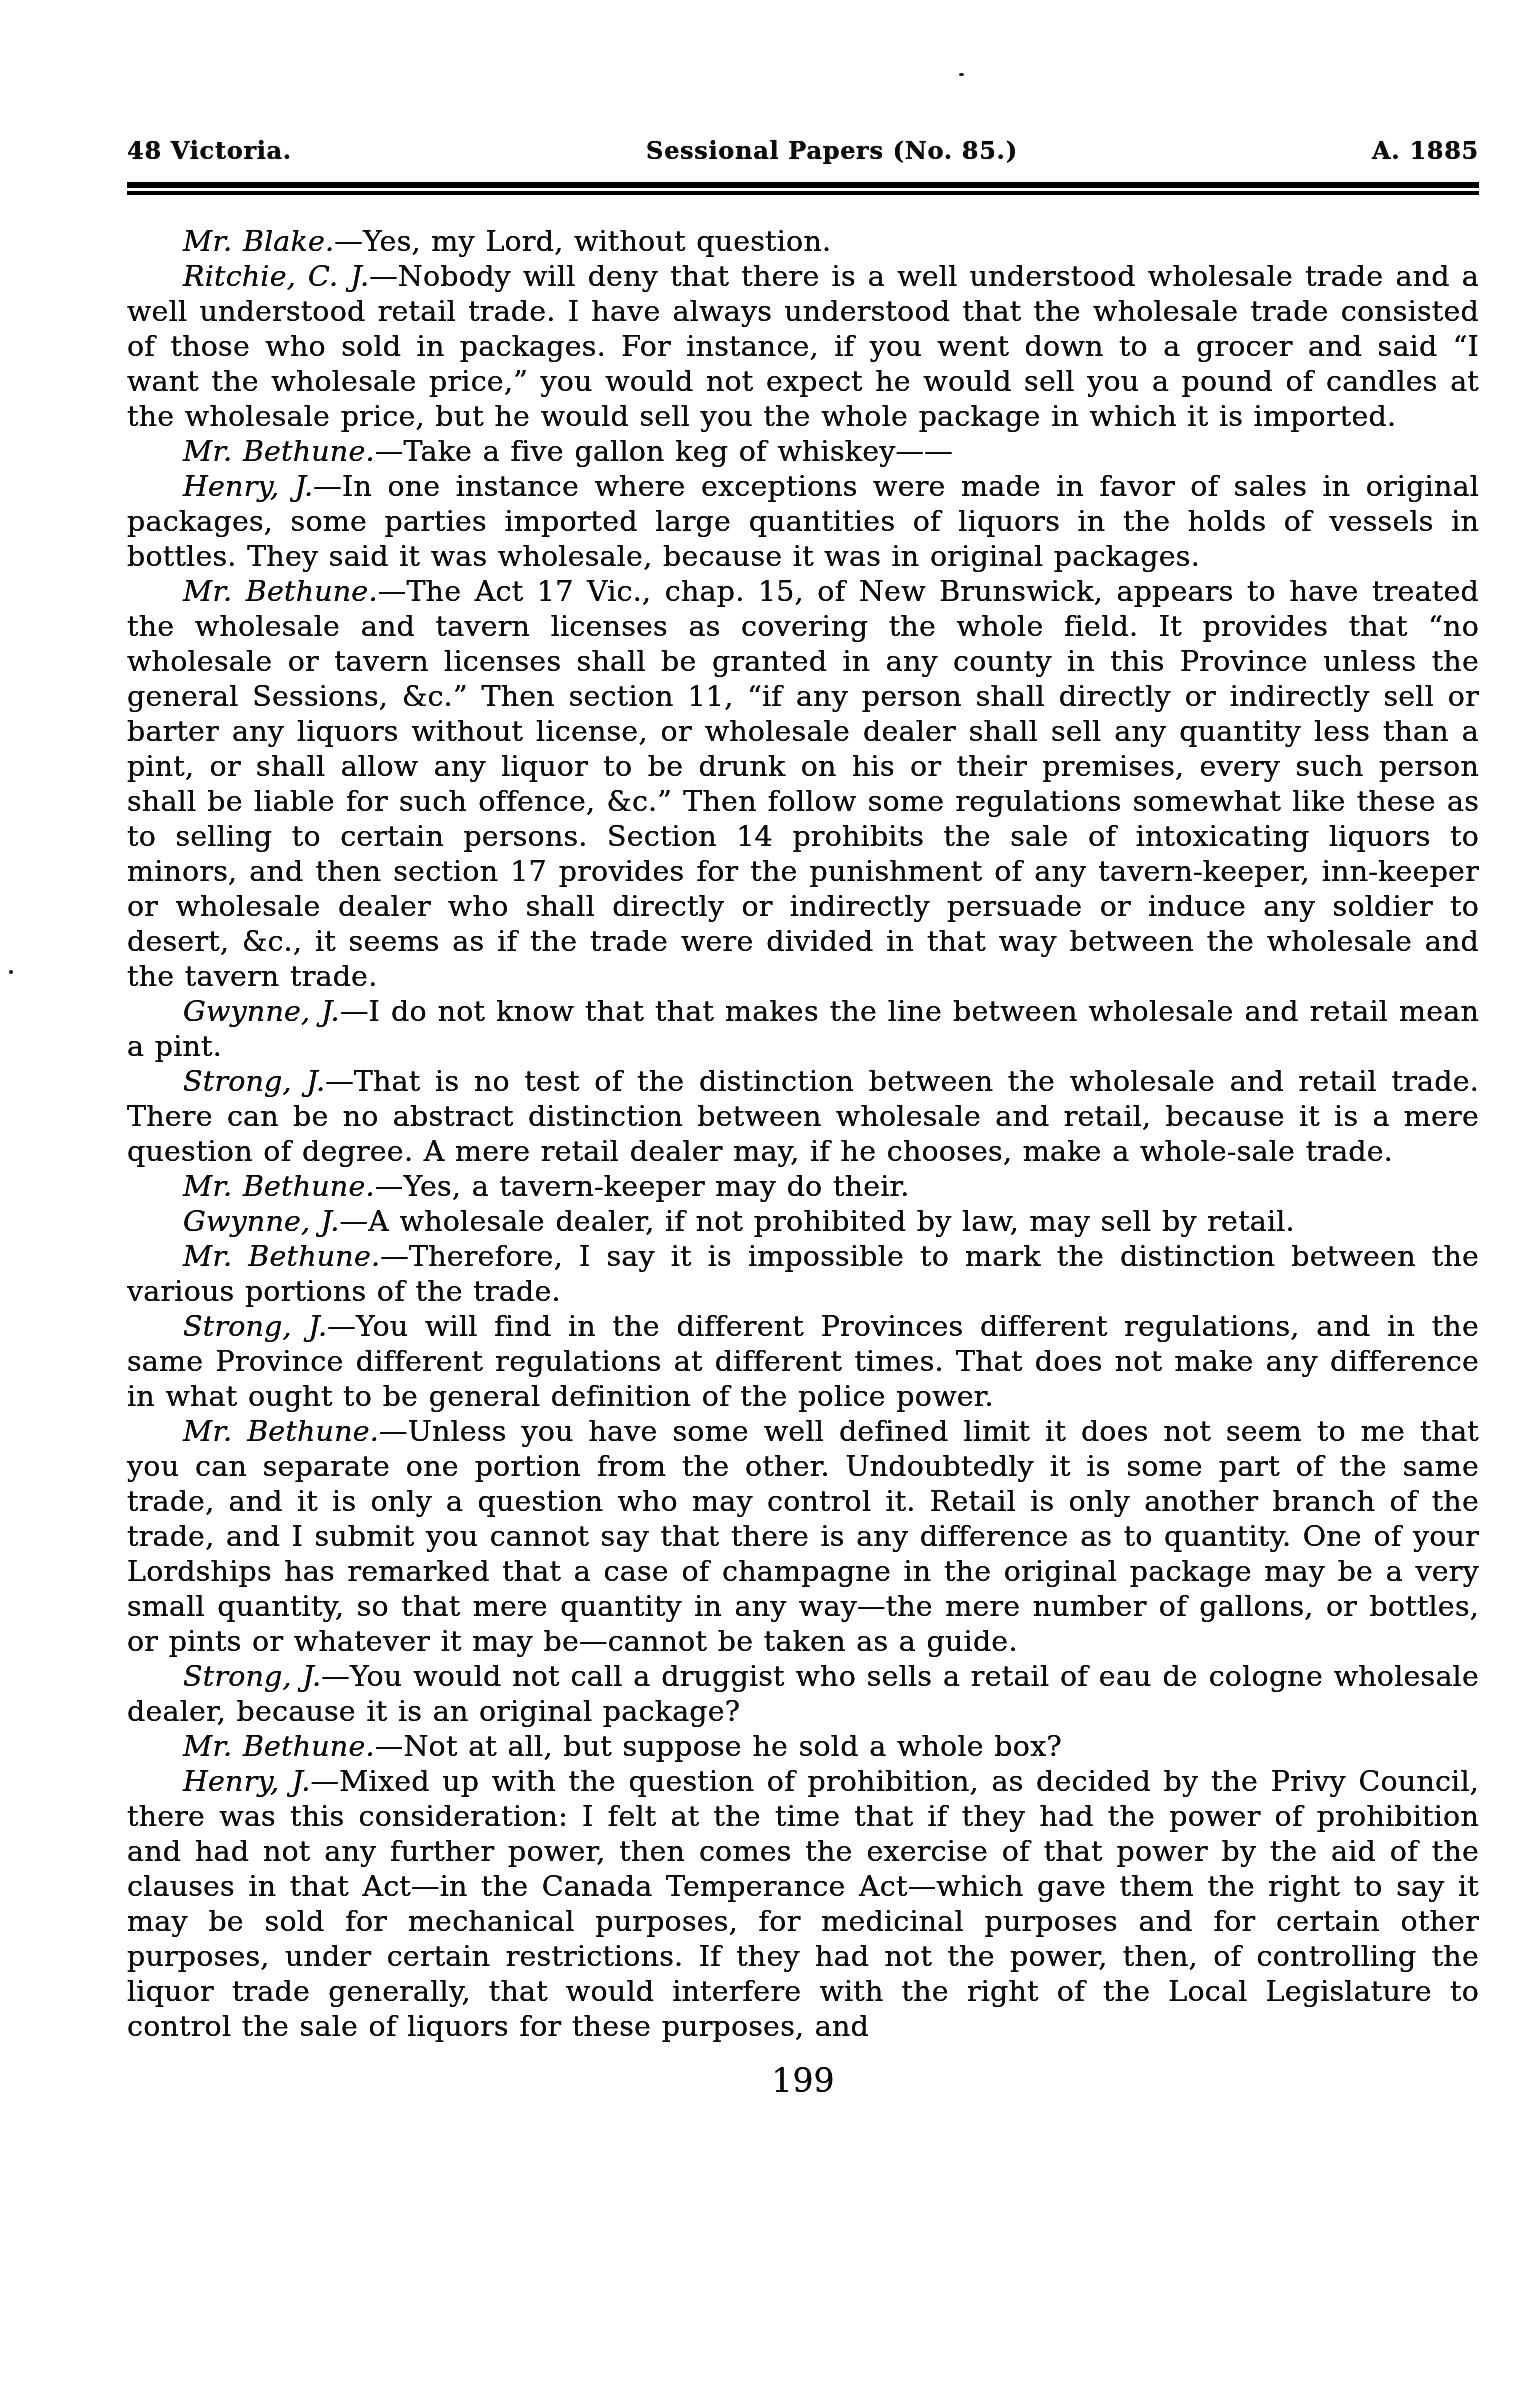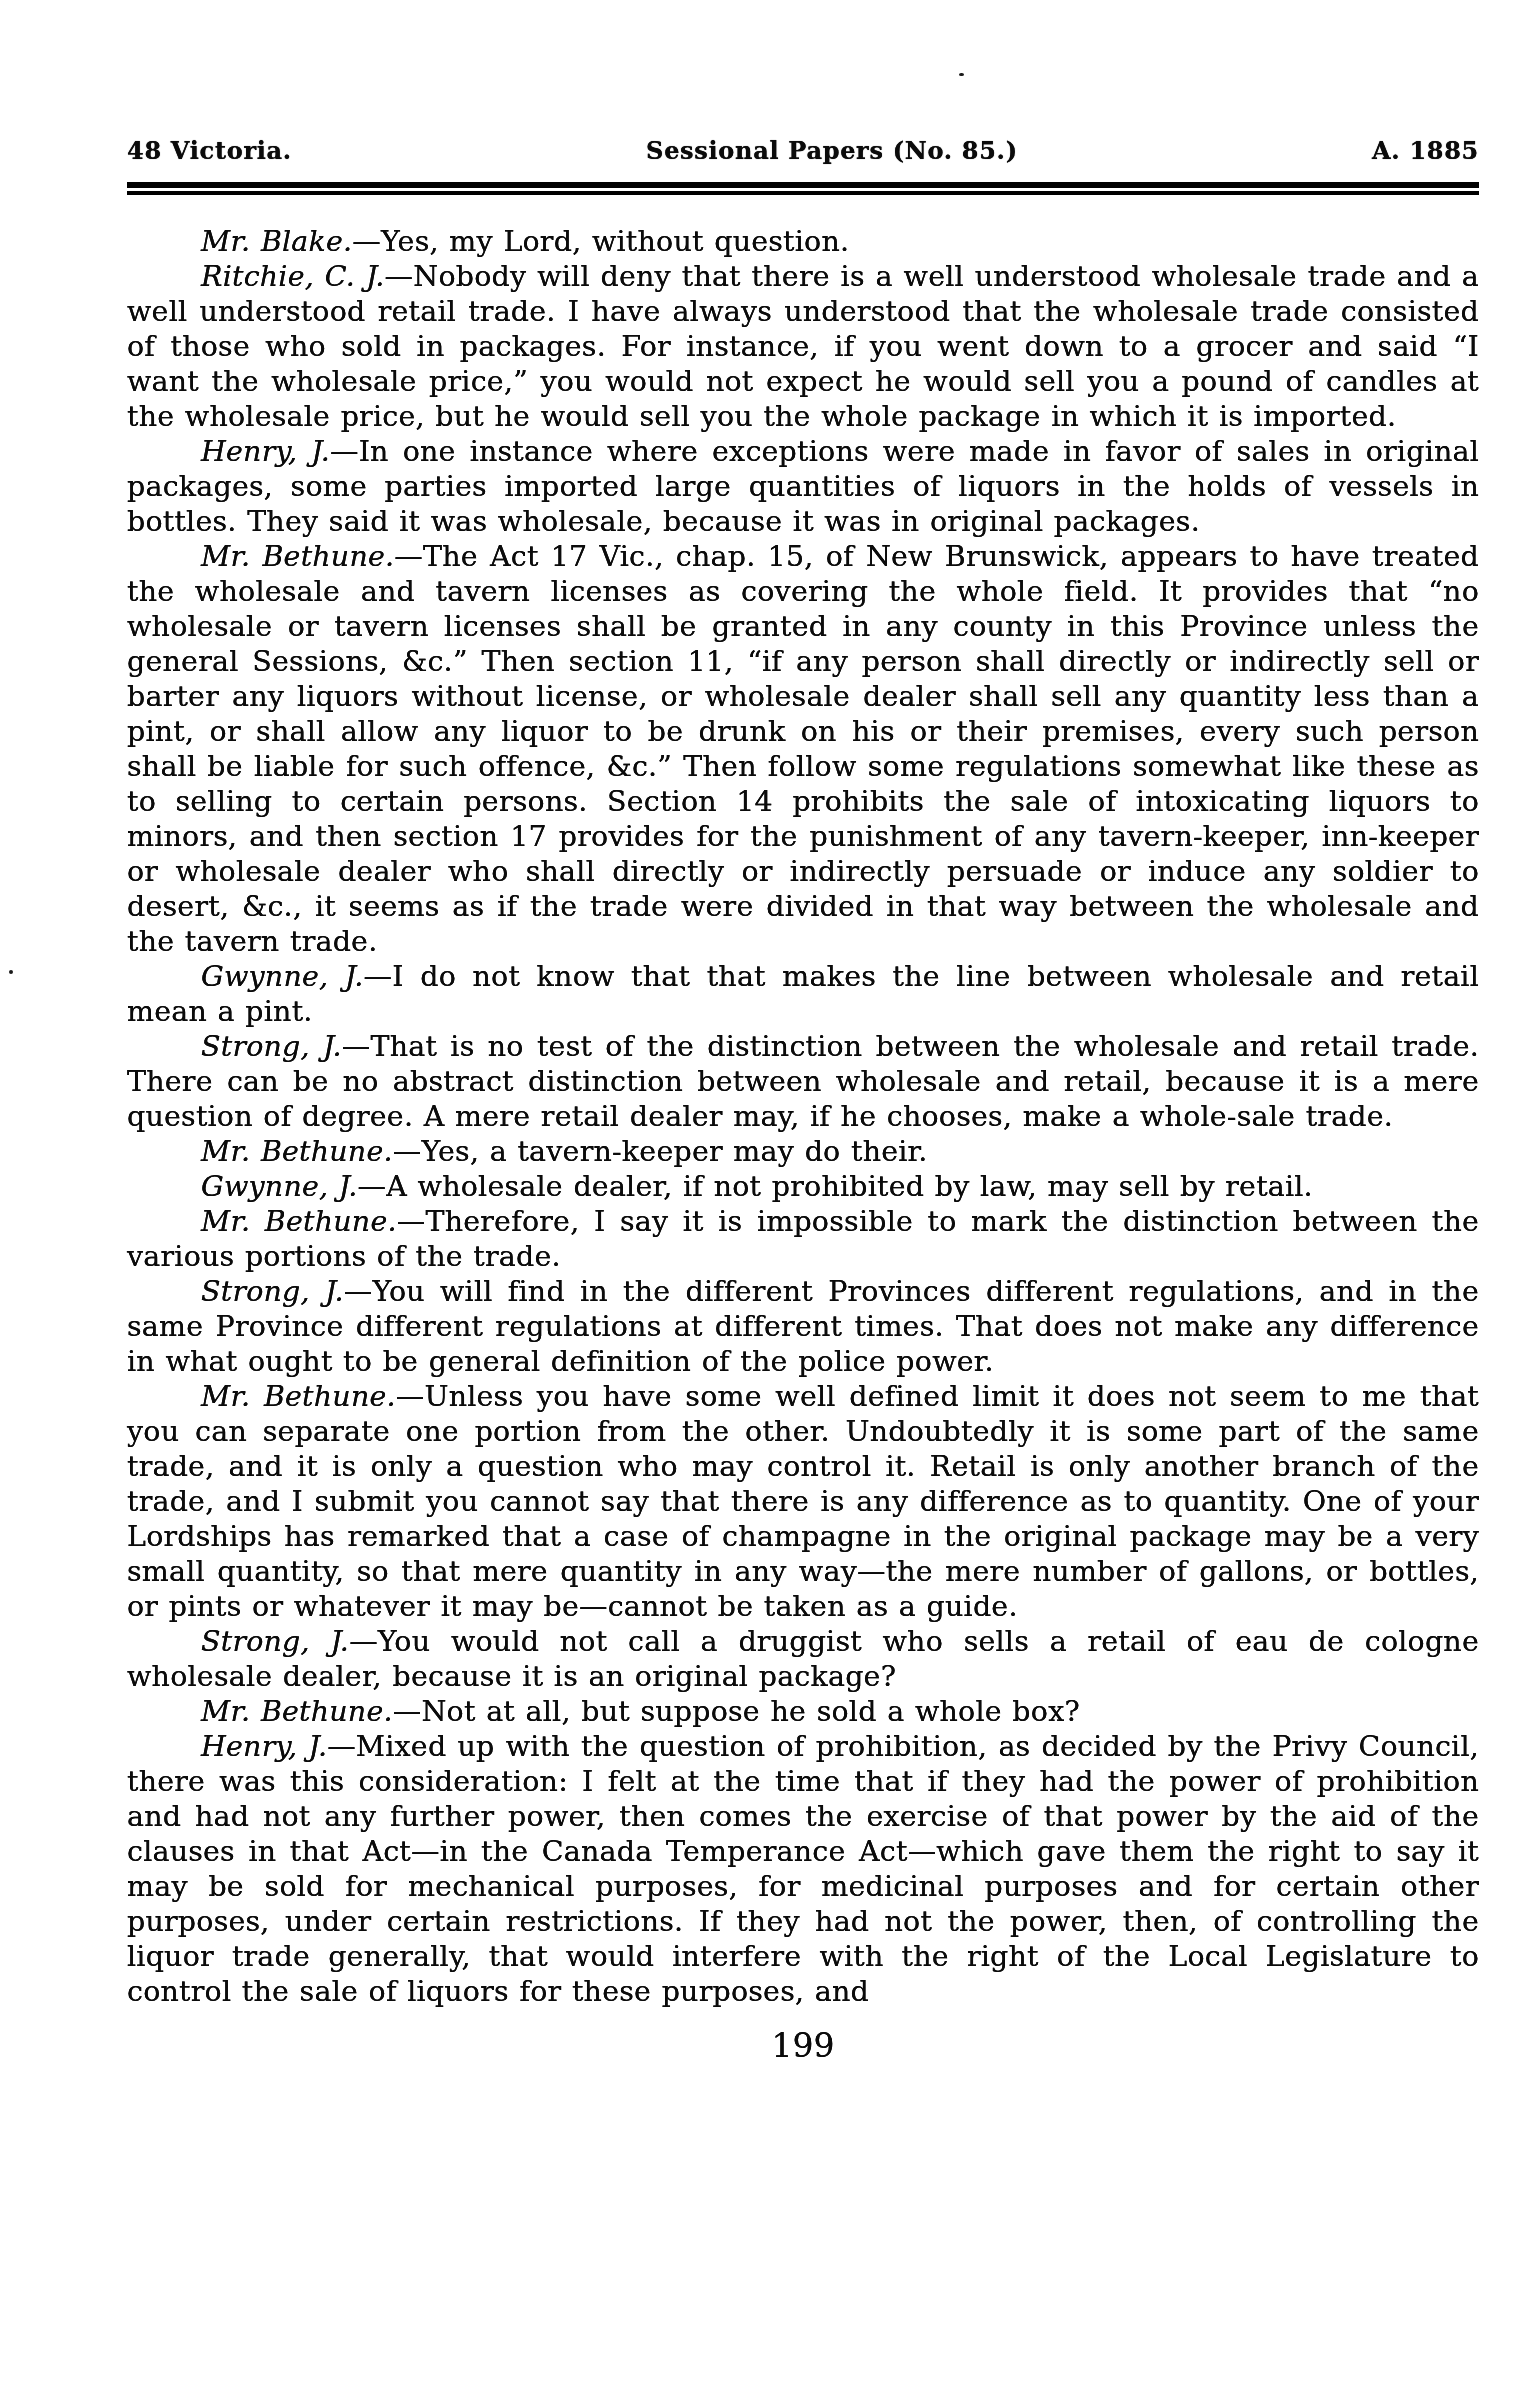--- a/index.html
+++ b/index.html
@@ -45,21 +45,21 @@
     line-height: 35px;
     text-align: justify;
     word-spacing: 1.3px;
     letter-spacing: 0.2px;
     text-shadow: 0 0 0.4px #000;
   }
   .para {
     margin: 0;
     text-indent: 56px;
   }
-  .speaker { font-style: italic; margin-left: 18px; }
+  .speaker { font-style: italic; }
   .page-number {
     margin-top: 17px;
     text-align: center;
     font-size: 33px;
     text-shadow: 0 0 0.4px #000;
   }
   .speck {
     position: absolute;
     background: #1a1a1a;
     border-radius: 50%;
@@ -80,20 +80,21 @@
     <span class="right">A. 1885</span>
   </header>
 
   <div class="double-rule"></div>
 
   <main class="transcript" id="transcript">
   <p class="para"><i class="speaker">Mr. Blake.</i><span class="speech">—Yes, my Lord, without question.</span></p>
 
   <p class="para"><i class="speaker">Ritchie, C. J.</i><span class="speech">—Nobody will deny that there is a well understood wholesale trade and a well understood retail trade.  I have always understood that the wholesale trade consisted of those who sold in packages.  For instance, if you went down to a grocer and said “I want the wholesale price,” you would not expect he would sell you a pound of candles at the wholesale price, but he would sell you the whole package in which it is imported.</span></p>
 
+  <p class="para"><i class="speaker">Mr. Bethune.</i><span class="speech">—Take a five gallon keg of whiskey——</span></p>
 
 
   <p class="para"><i class="speaker">Henry, J.</i><span class="speech">—In one instance where exceptions were made in favor of sales in original packages, some parties imported large quantities of liquors in the holds of vessels in bottles.  They said it was wholesale, because it was in original packages.</span></p>
 
   <p class="para"><i class="speaker">Mr. Bethune.</i><span class="speech">—The Act 17 Vic., chap. 15, of New Brunswick, appears to have treated the wholesale and tavern licenses as covering the whole field.  It provides that “no wholesale or tavern licenses shall be granted in any county in this Province unless the general Sessions, &amp;c.”  Then section 11, “if any person shall directly or indirectly sell or barter any liquors without license, or wholesale dealer shall sell any quantity less than a pint, or shall allow any liquor to be drunk on his or their premises, every such person shall be liable for such offence, &amp;c.”  Then follow some regulations somewhat like these as to selling to certain persons.  Section 14 prohibits the sale of intoxicating liquors to minors, and then section 17 provides for the punishment of any tavern-keeper, inn-keeper or wholesale dealer who shall directly or indirectly persuade or induce any soldier to desert, &amp;c., it seems as if the trade were divided in that way between the wholesale and the tavern trade.</span></p>
 
   <p class="para"><i class="speaker">Gwynne, J.</i><span class="speech">—I do not know that that makes the line between wholesale and retail mean a pint.</span></p>
 
   <p class="para"><i class="speaker">Strong, J.</i><span class="speech">—That is no test of the distinction between the wholesale and retail trade.  There can be no abstract distinction between wholesale and retail, because it is a mere question of degree.  A mere retail dealer may, if he chooses, make a whole-sale trade.</span></p>
 

